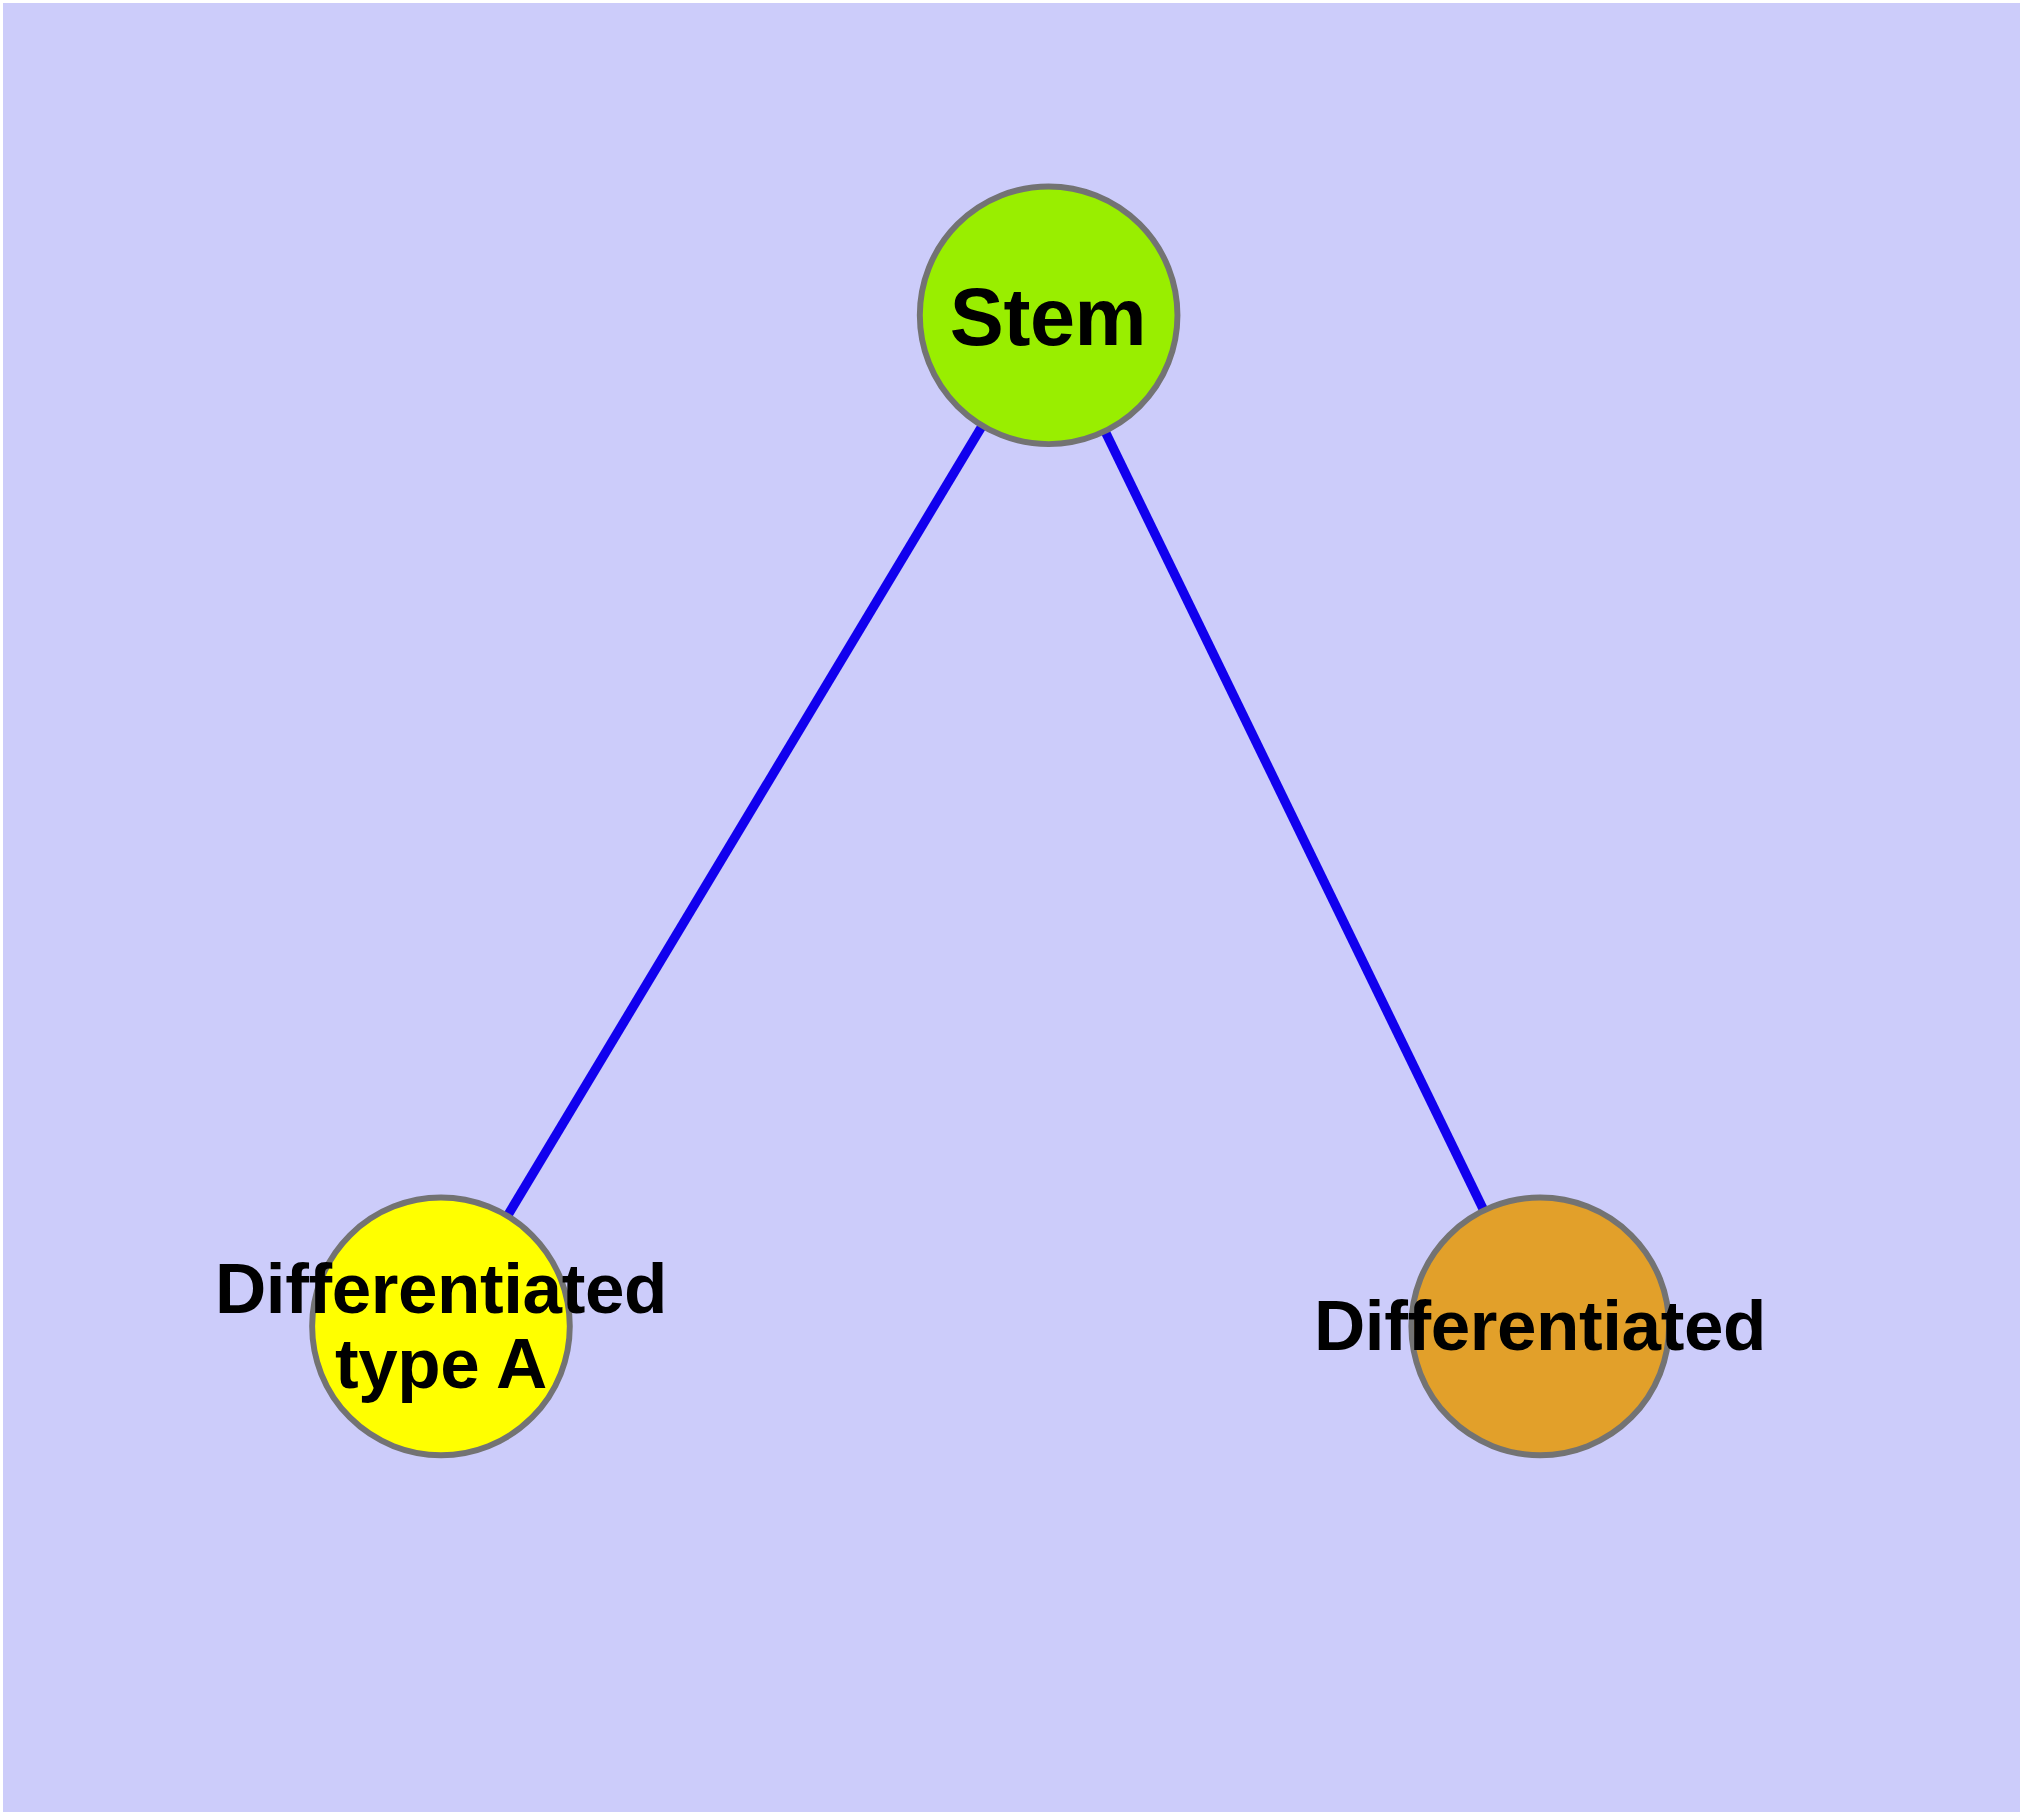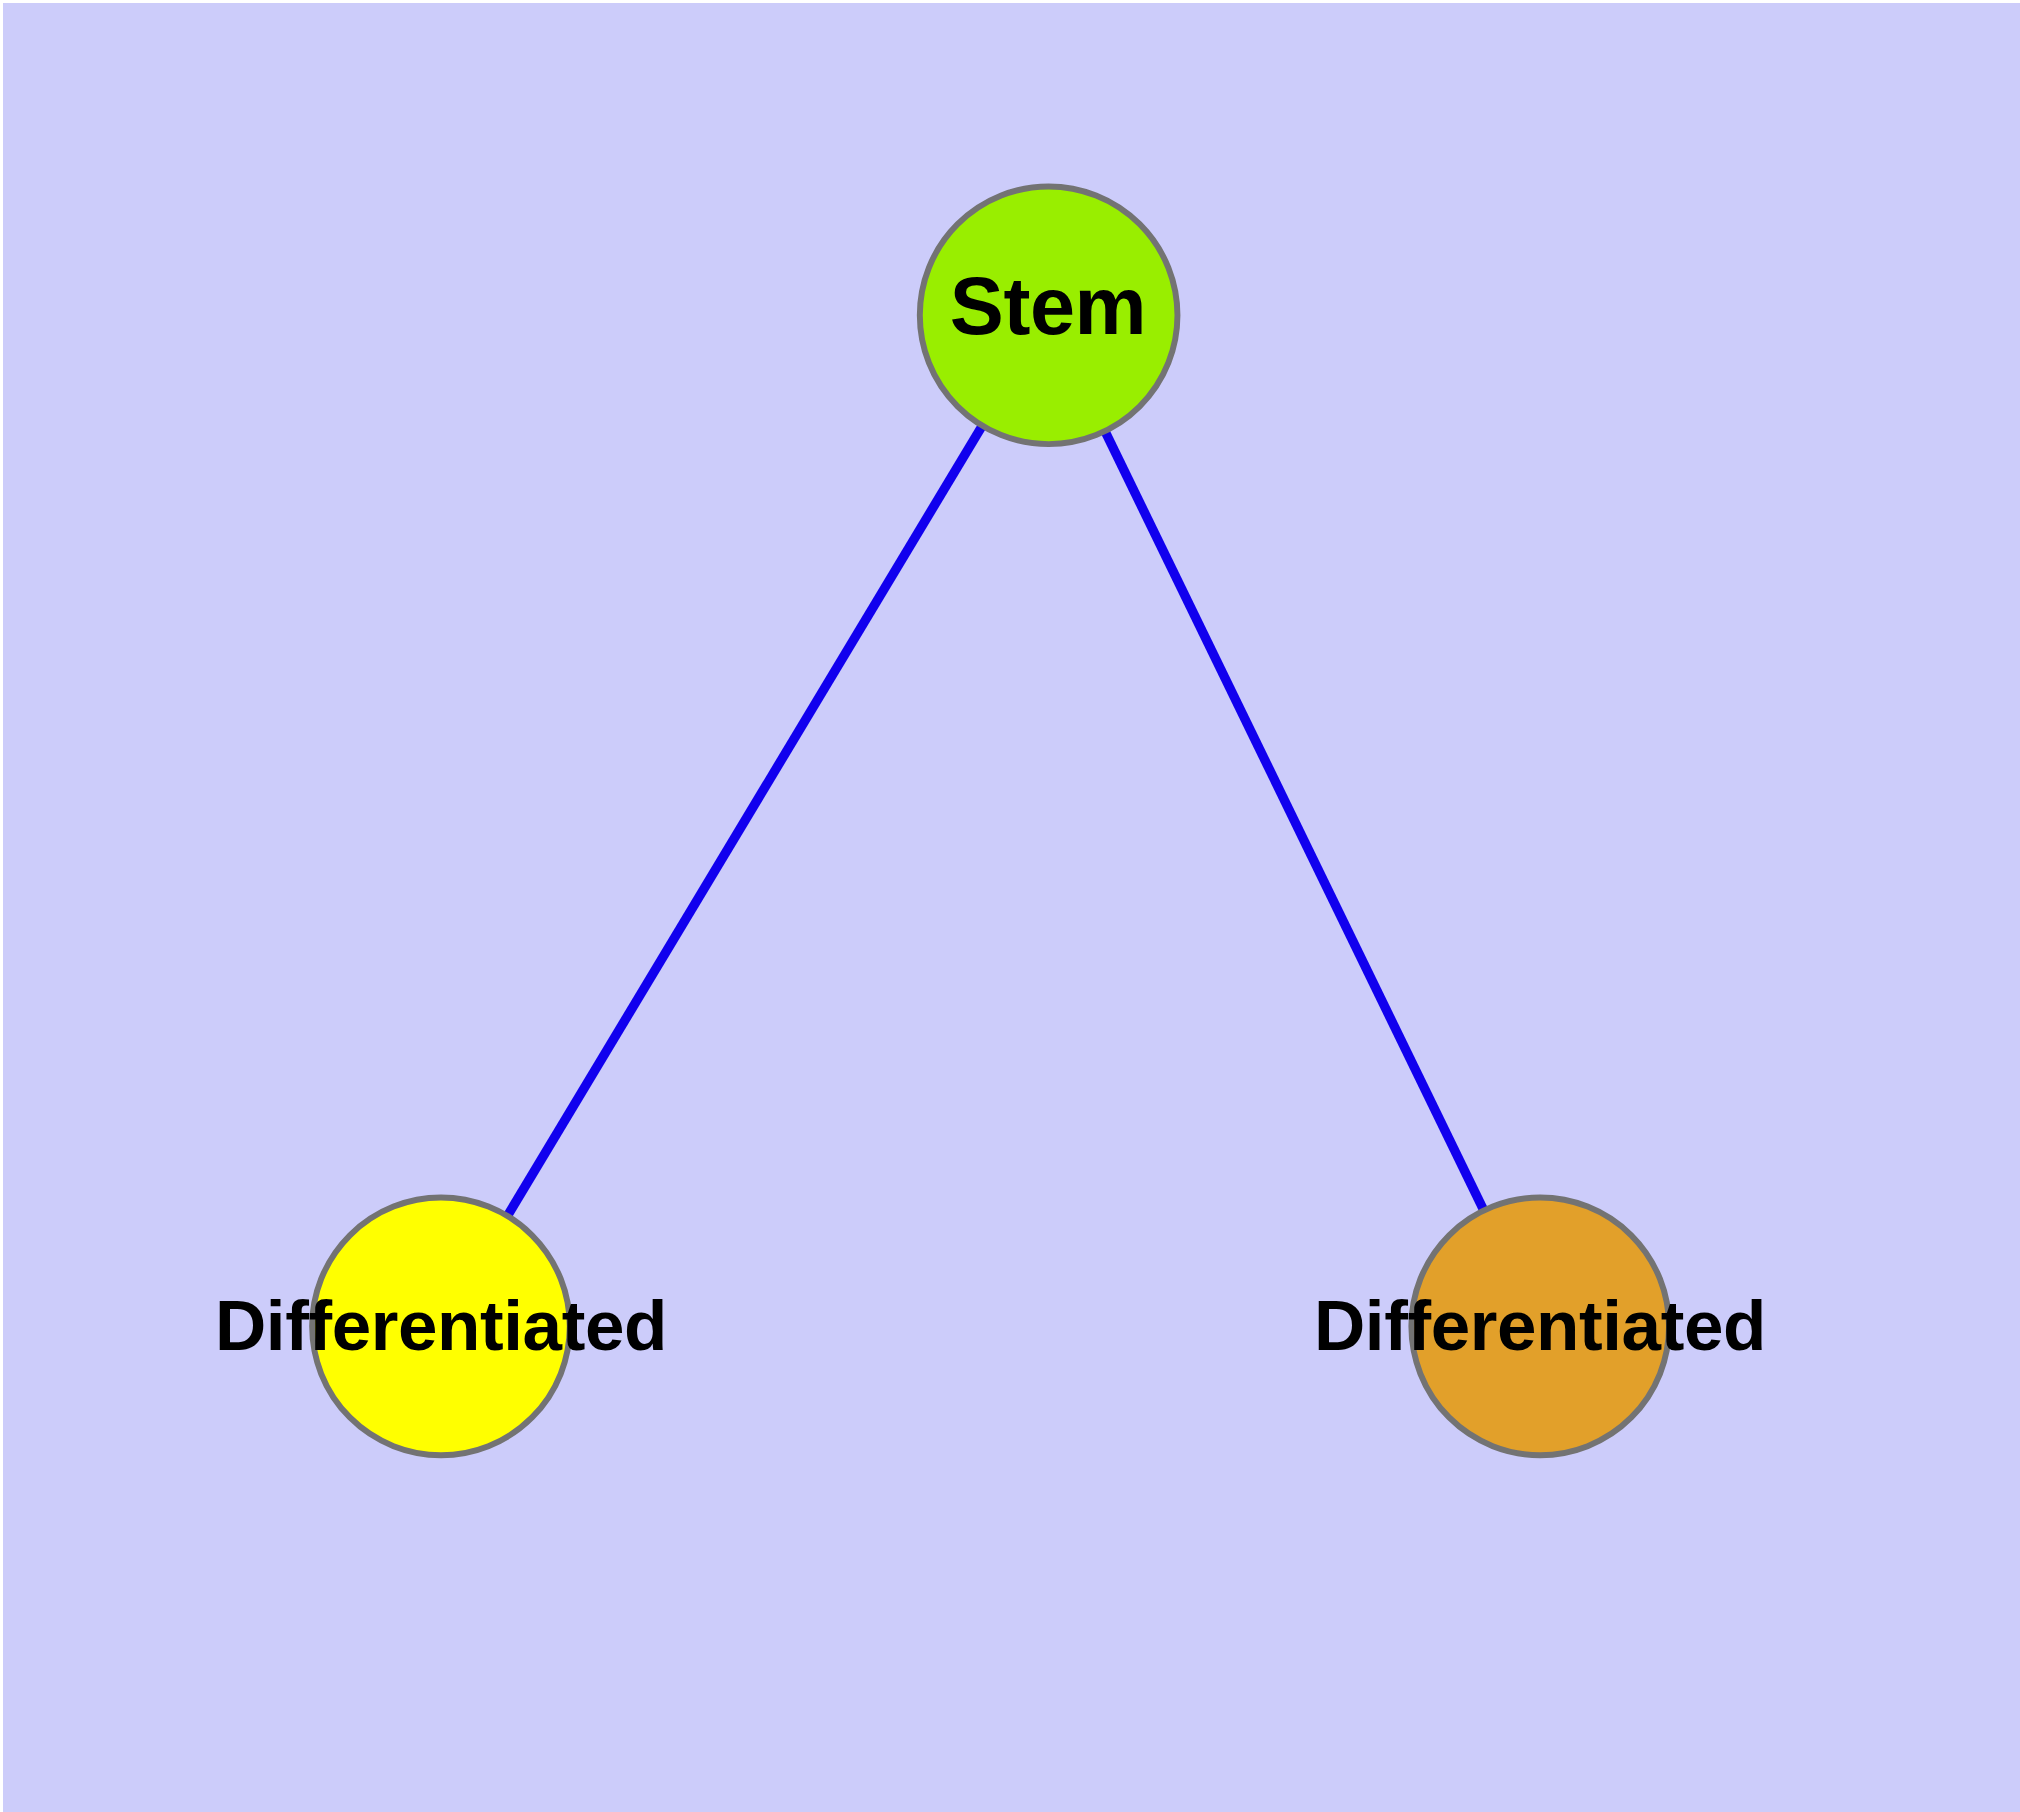--- a/index.html
+++ b/index.html
@@ -59,19 +59,19 @@
         <line x1="1237" y1="372" x2="1817" y2="1565" stroke="#1100ee" stroke-width="11" stroke-linecap="butt"></line>
       </g>
     <g id="nodes-group">
         <circle cx="1237" cy="372" r="152" fill="#99ee00" stroke="#737373" stroke-width="7"></circle>
         <circle cx="520" cy="1565" r="152" fill="#ffff00" stroke="#737373" stroke-width="7"></circle>
         <circle cx="1817" cy="1565" r="152" fill="#e2a02a" stroke="#737373" stroke-width="7"></circle>
       </g>
   </svg>
 
   <div id="labels-layer">
-      <div class="node-label label-stem" style="left: 1048px; top: 307px;"><div>Stem</div></div>
-      <div class="node-label label-diff" style="left: 441px; top: 1326px;"><div>Differentiated</div></div>
+      <div class="node-label label-stem" style="left: 1048px; top: 318px;"><div>Stem</div></div>
+      <div class="node-label label-diff" style="left: 441px; top: 1326px;"><div>Differentiated</div><div>type A</div></div>
       <div class="node-label label-diff" style="left: 1540px; top: 1326px;"><div>Differentiated</div></div>
     </div>
 
 </div>
 
 
 </body></html>

